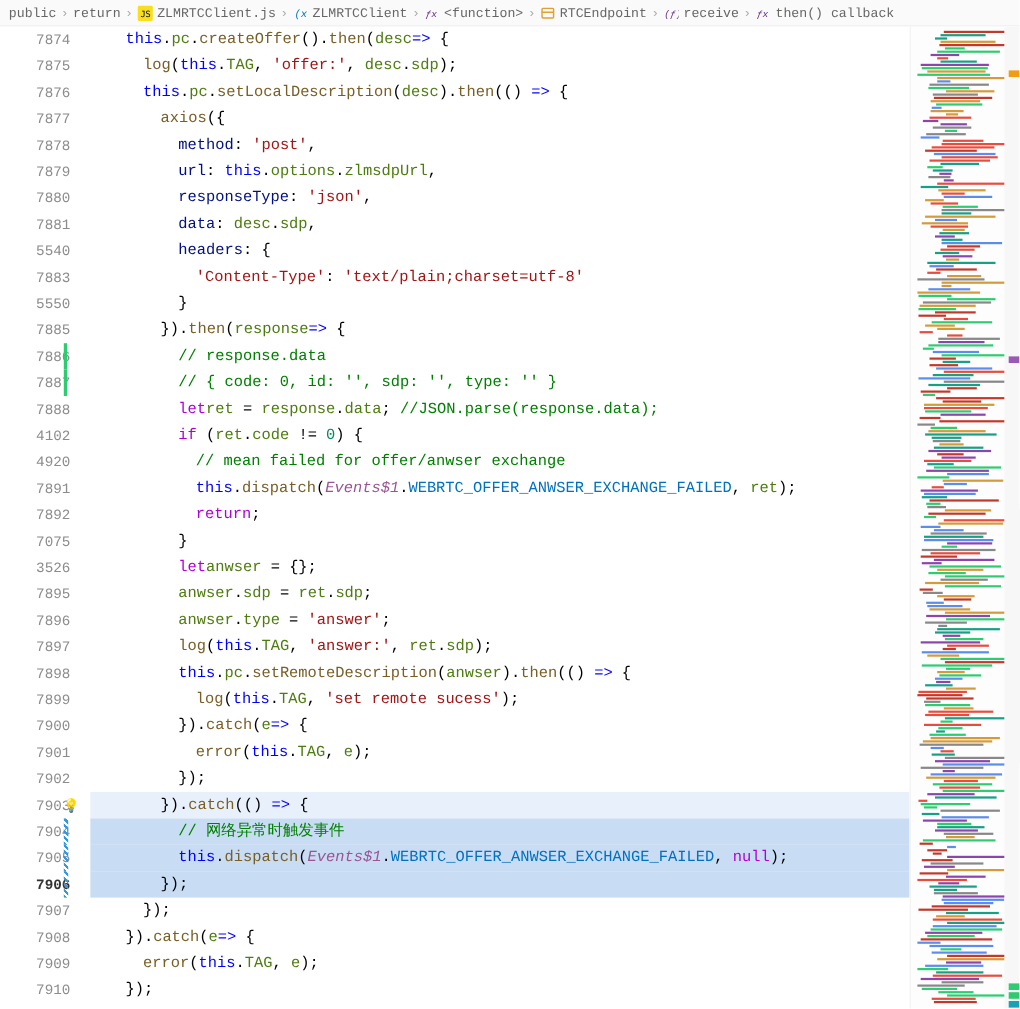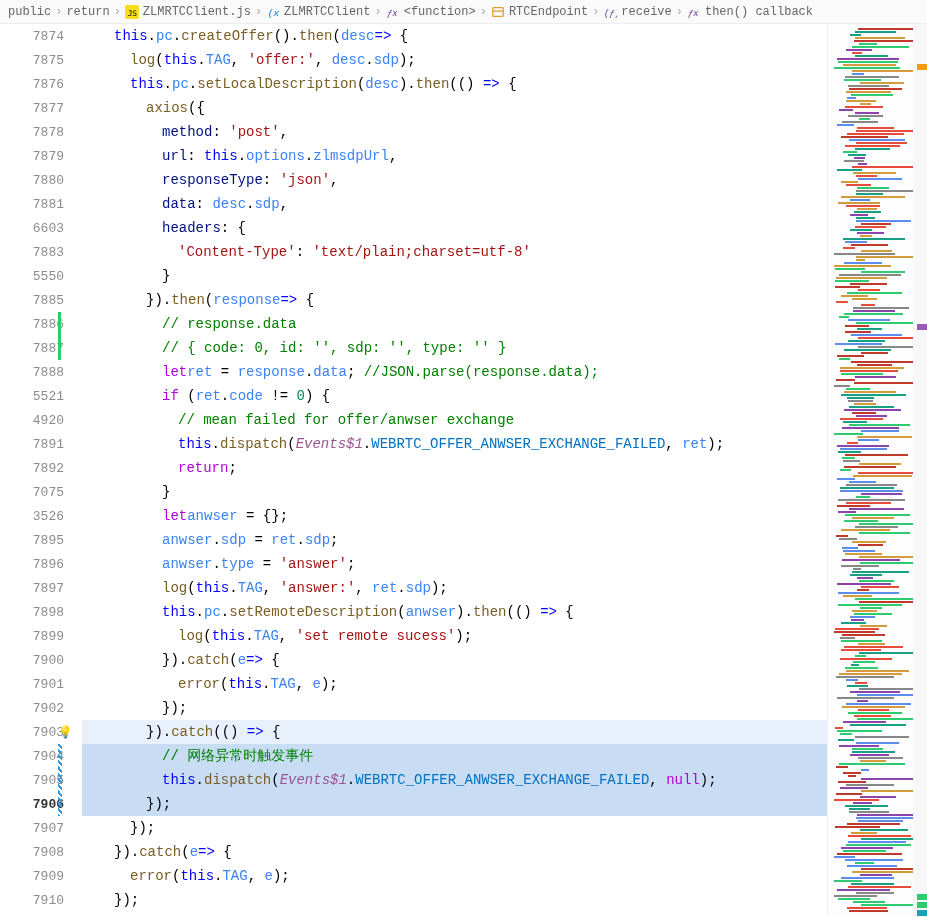--- a/index.html
+++ b/index.html
@@ -107,21 +107,21 @@
 }
 .code .line.hl-light {
   background: #e8f0fb;
 }
 
 .t-kw { color: #0000ff; }
 .t-fn { color: #795e26; }
 .t-str { color: #a31515; }
 .t-num { color: #098658; }
 .t-com { color: #008000; }
-.t-var { color: #3b82f6; }
+.t-var { color: #4d7c0f; }
 .t-param { color: #9b5394; font-style: italic; }
 .t-propk { color: #001080; }
 .t-purple { color: #af00db; }
 .t-enum { color: #0070c1; }
 
 .minimap {
   width: 100px;
   background: #fdfdfd;
   border-left: 1px solid #f0f0f0;
   position: relative;
@@ -218,28 +218,28 @@
 <div class="editor-area">
   <div class="gutter" id="gutter">
       <div class="row">7874</div>
       <div class="row">7875</div>
       <div class="row">7876</div>
       <div class="row">7877</div>
       <div class="row">7878</div>
       <div class="row">7879</div>
       <div class="row">7880</div>
       <div class="row">7881</div>
-      <div class="row">6603</div>
+      <div class="row">5540</div>
       <div class="row">7883</div>
       <div class="row">5550</div>
       <div class="row">7885</div>
       <div class="row">7886<span class="mark-green"></span></div>
       <div class="row">7887<span class="mark-green"></span></div>
       <div class="row">7888</div>
-      <div class="row">5521</div>
+      <div class="row">4102</div>
       <div class="row">4920</div>
       <div class="row">7891</div>
       <div class="row">7892</div>
       <div class="row">7075</div>
       <div class="row">3526</div>
       <div class="row">7895</div>
       <div class="row">7896</div>
       <div class="row">7897</div>
       <div class="row">7898</div>
       <div class="row">7899</div>

